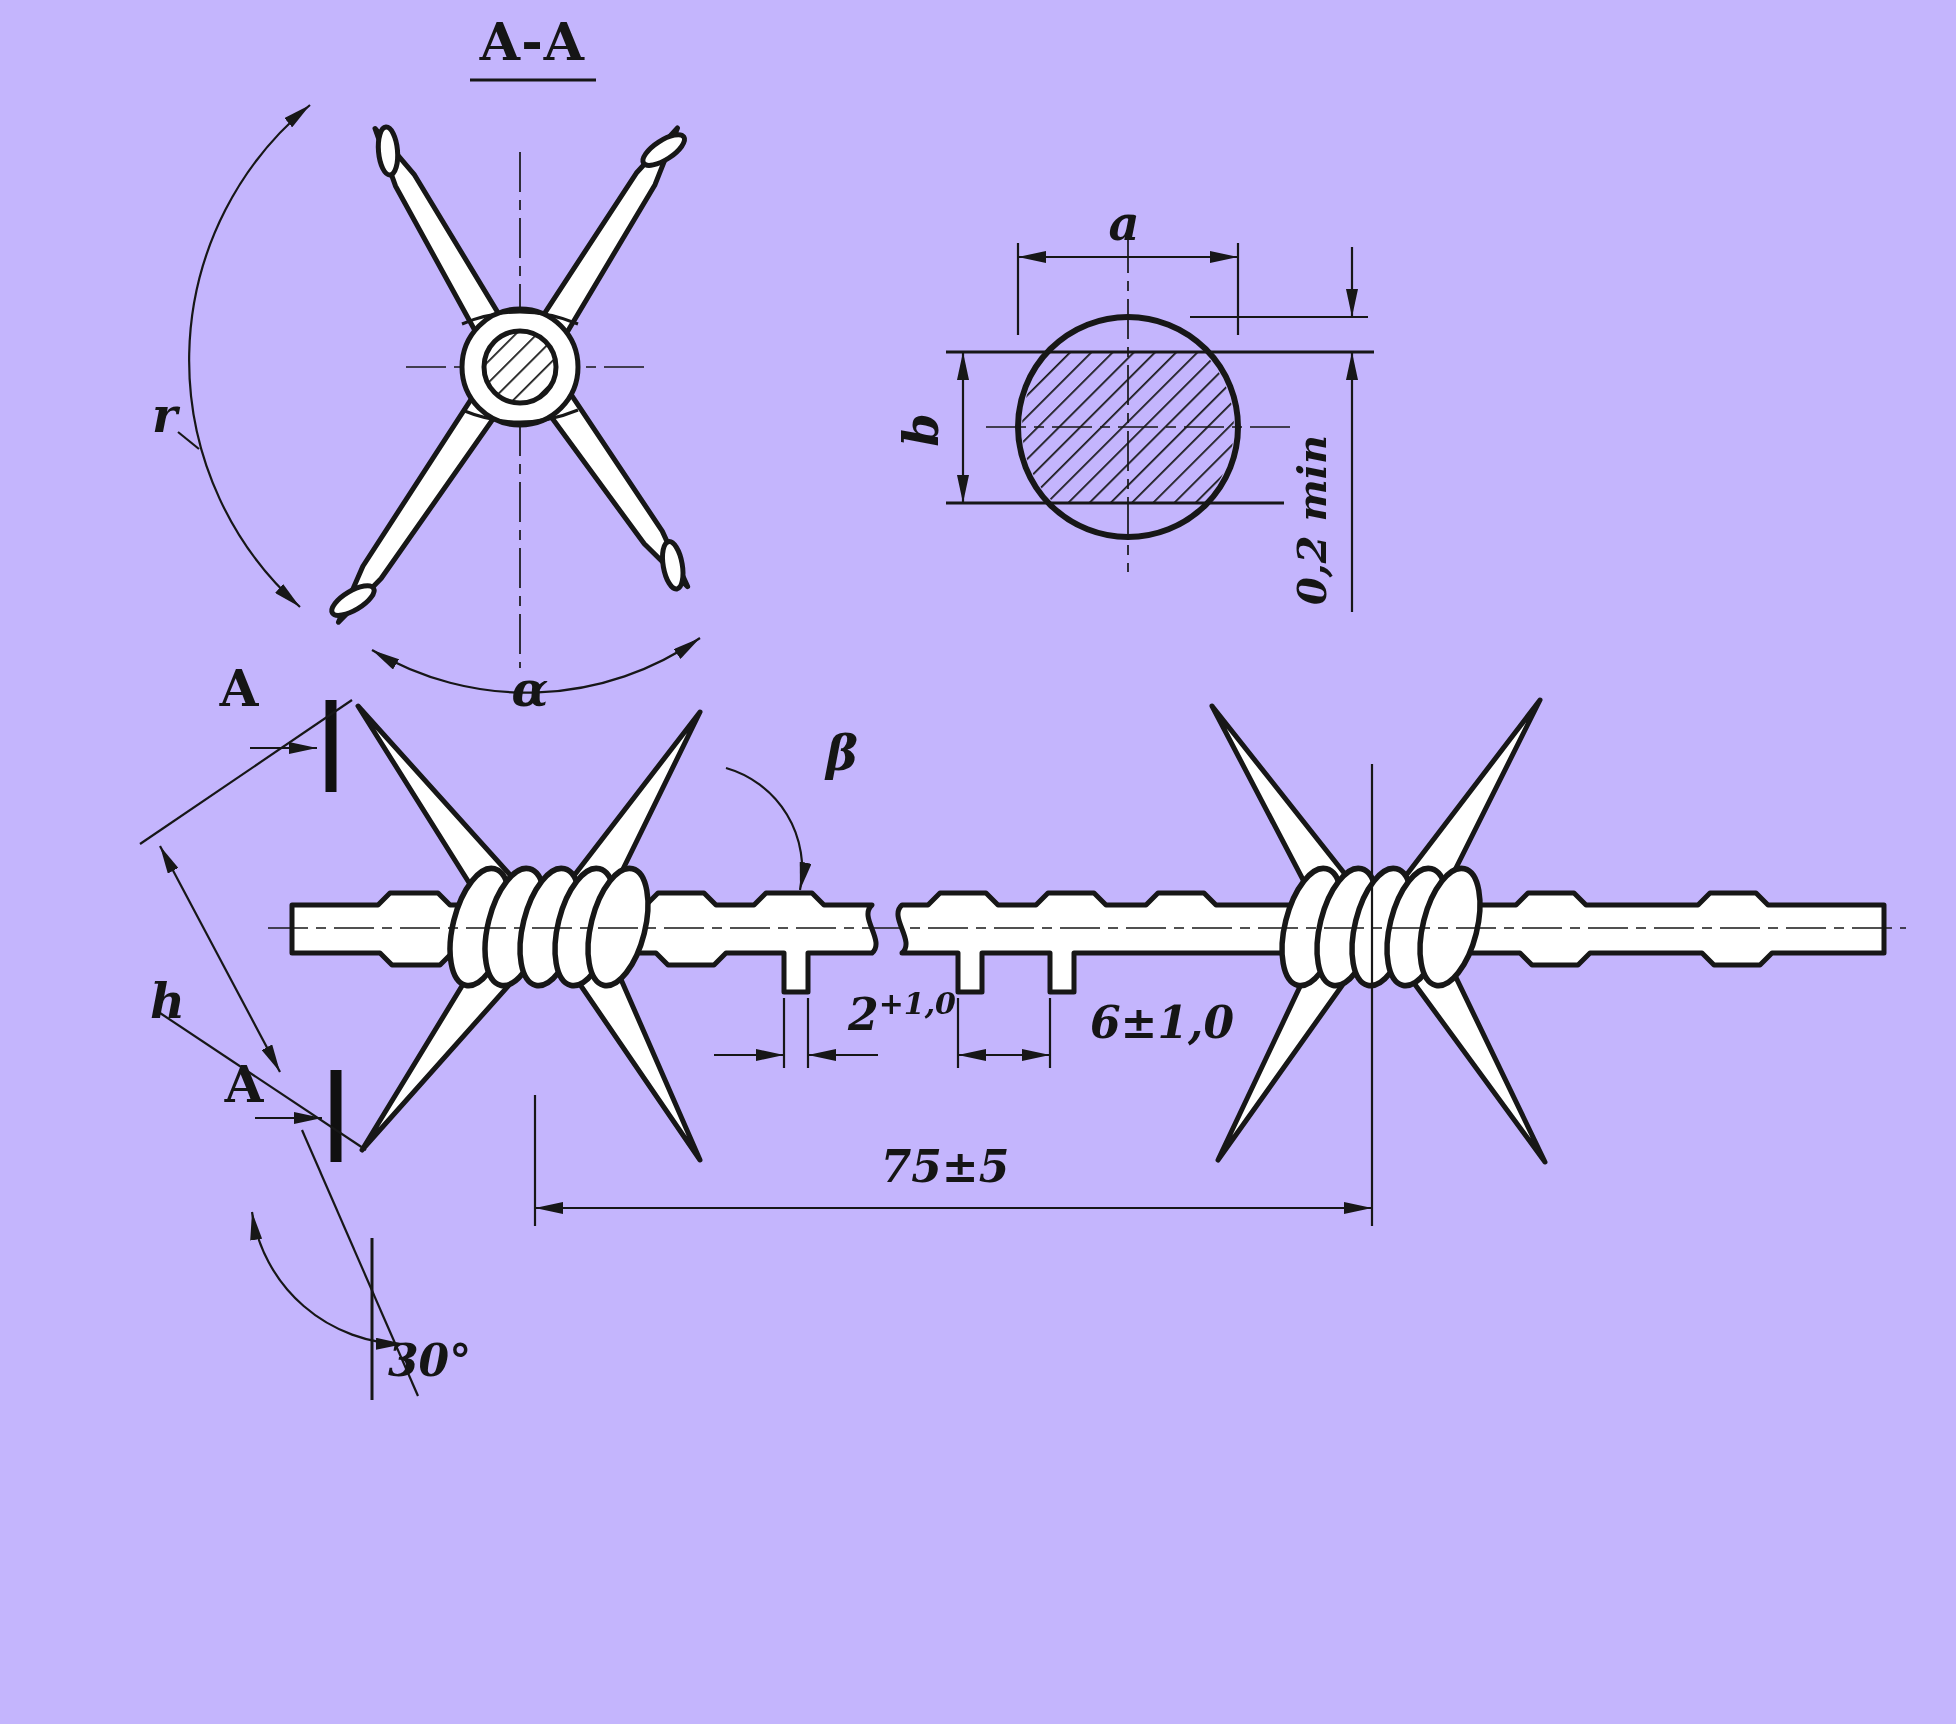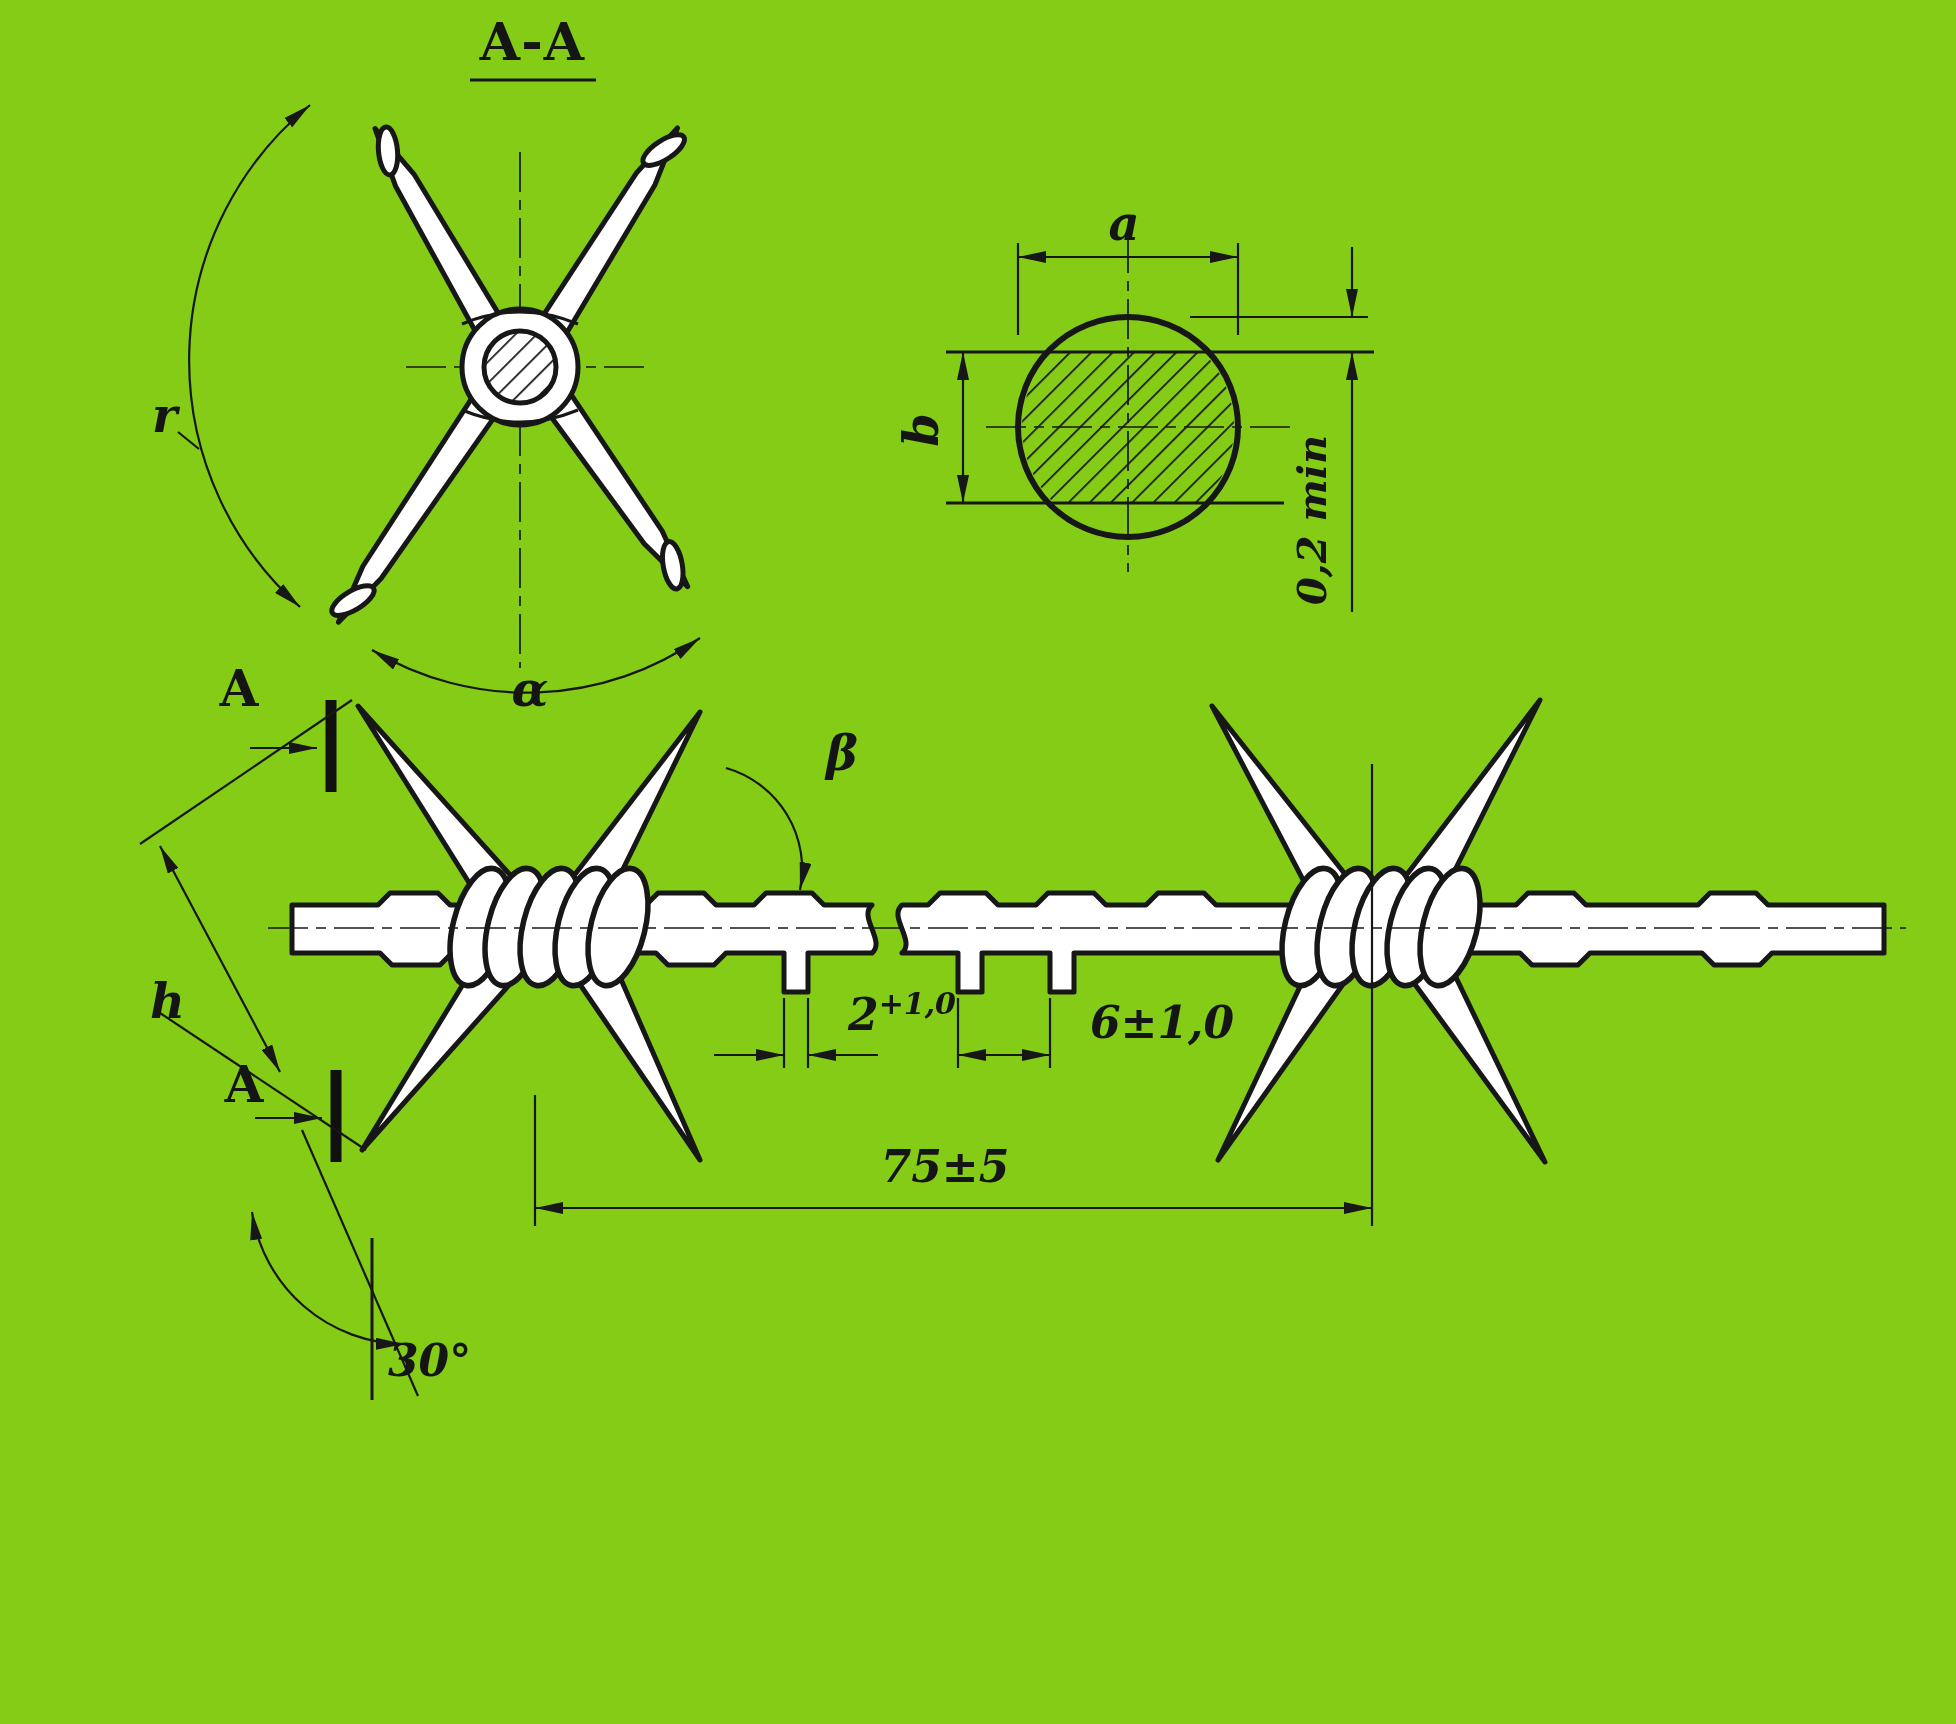--- a/index.html
+++ b/index.html
@@ -1,16 +1,16 @@
 <!DOCTYPE html>
 <html><head>
 <meta charset="utf-8">
 <style>
   html,body{margin:0;padding:0;background:#e9e9e7;}
-  .page{width:1956px;height:1724px;background:#84cc16;position:relative;overflow:hidden;}
+  .page{width:1956px;height:1724px;background:#c4b5fd;position:relative;overflow:hidden;}
   svg{display:block;position:absolute;left:0;top:0;}
   .t  {stroke:#171717;stroke-width:2.2;fill:none;}
   .t3 {stroke:#171717;stroke-width:3;fill:none;}
   .cl {stroke:#171717;stroke-width:1.7;fill:none;stroke-dasharray:40 8 10 8;}
   .wf {fill:#ffffff;stroke:#171717;stroke-width:5;stroke-linejoin:round;}
   .wf2{fill:#ffffff;stroke:#171717;stroke-width:5.5;}
   .ol {fill:#ffffff;stroke:#171717;stroke-width:5;stroke-linejoin:round;}
   .thick{stroke:#101010;stroke-width:11;fill:none;}
   text{fill:#151515;}
   .ttl{font:700 52px "DejaVu Serif", serif;}

